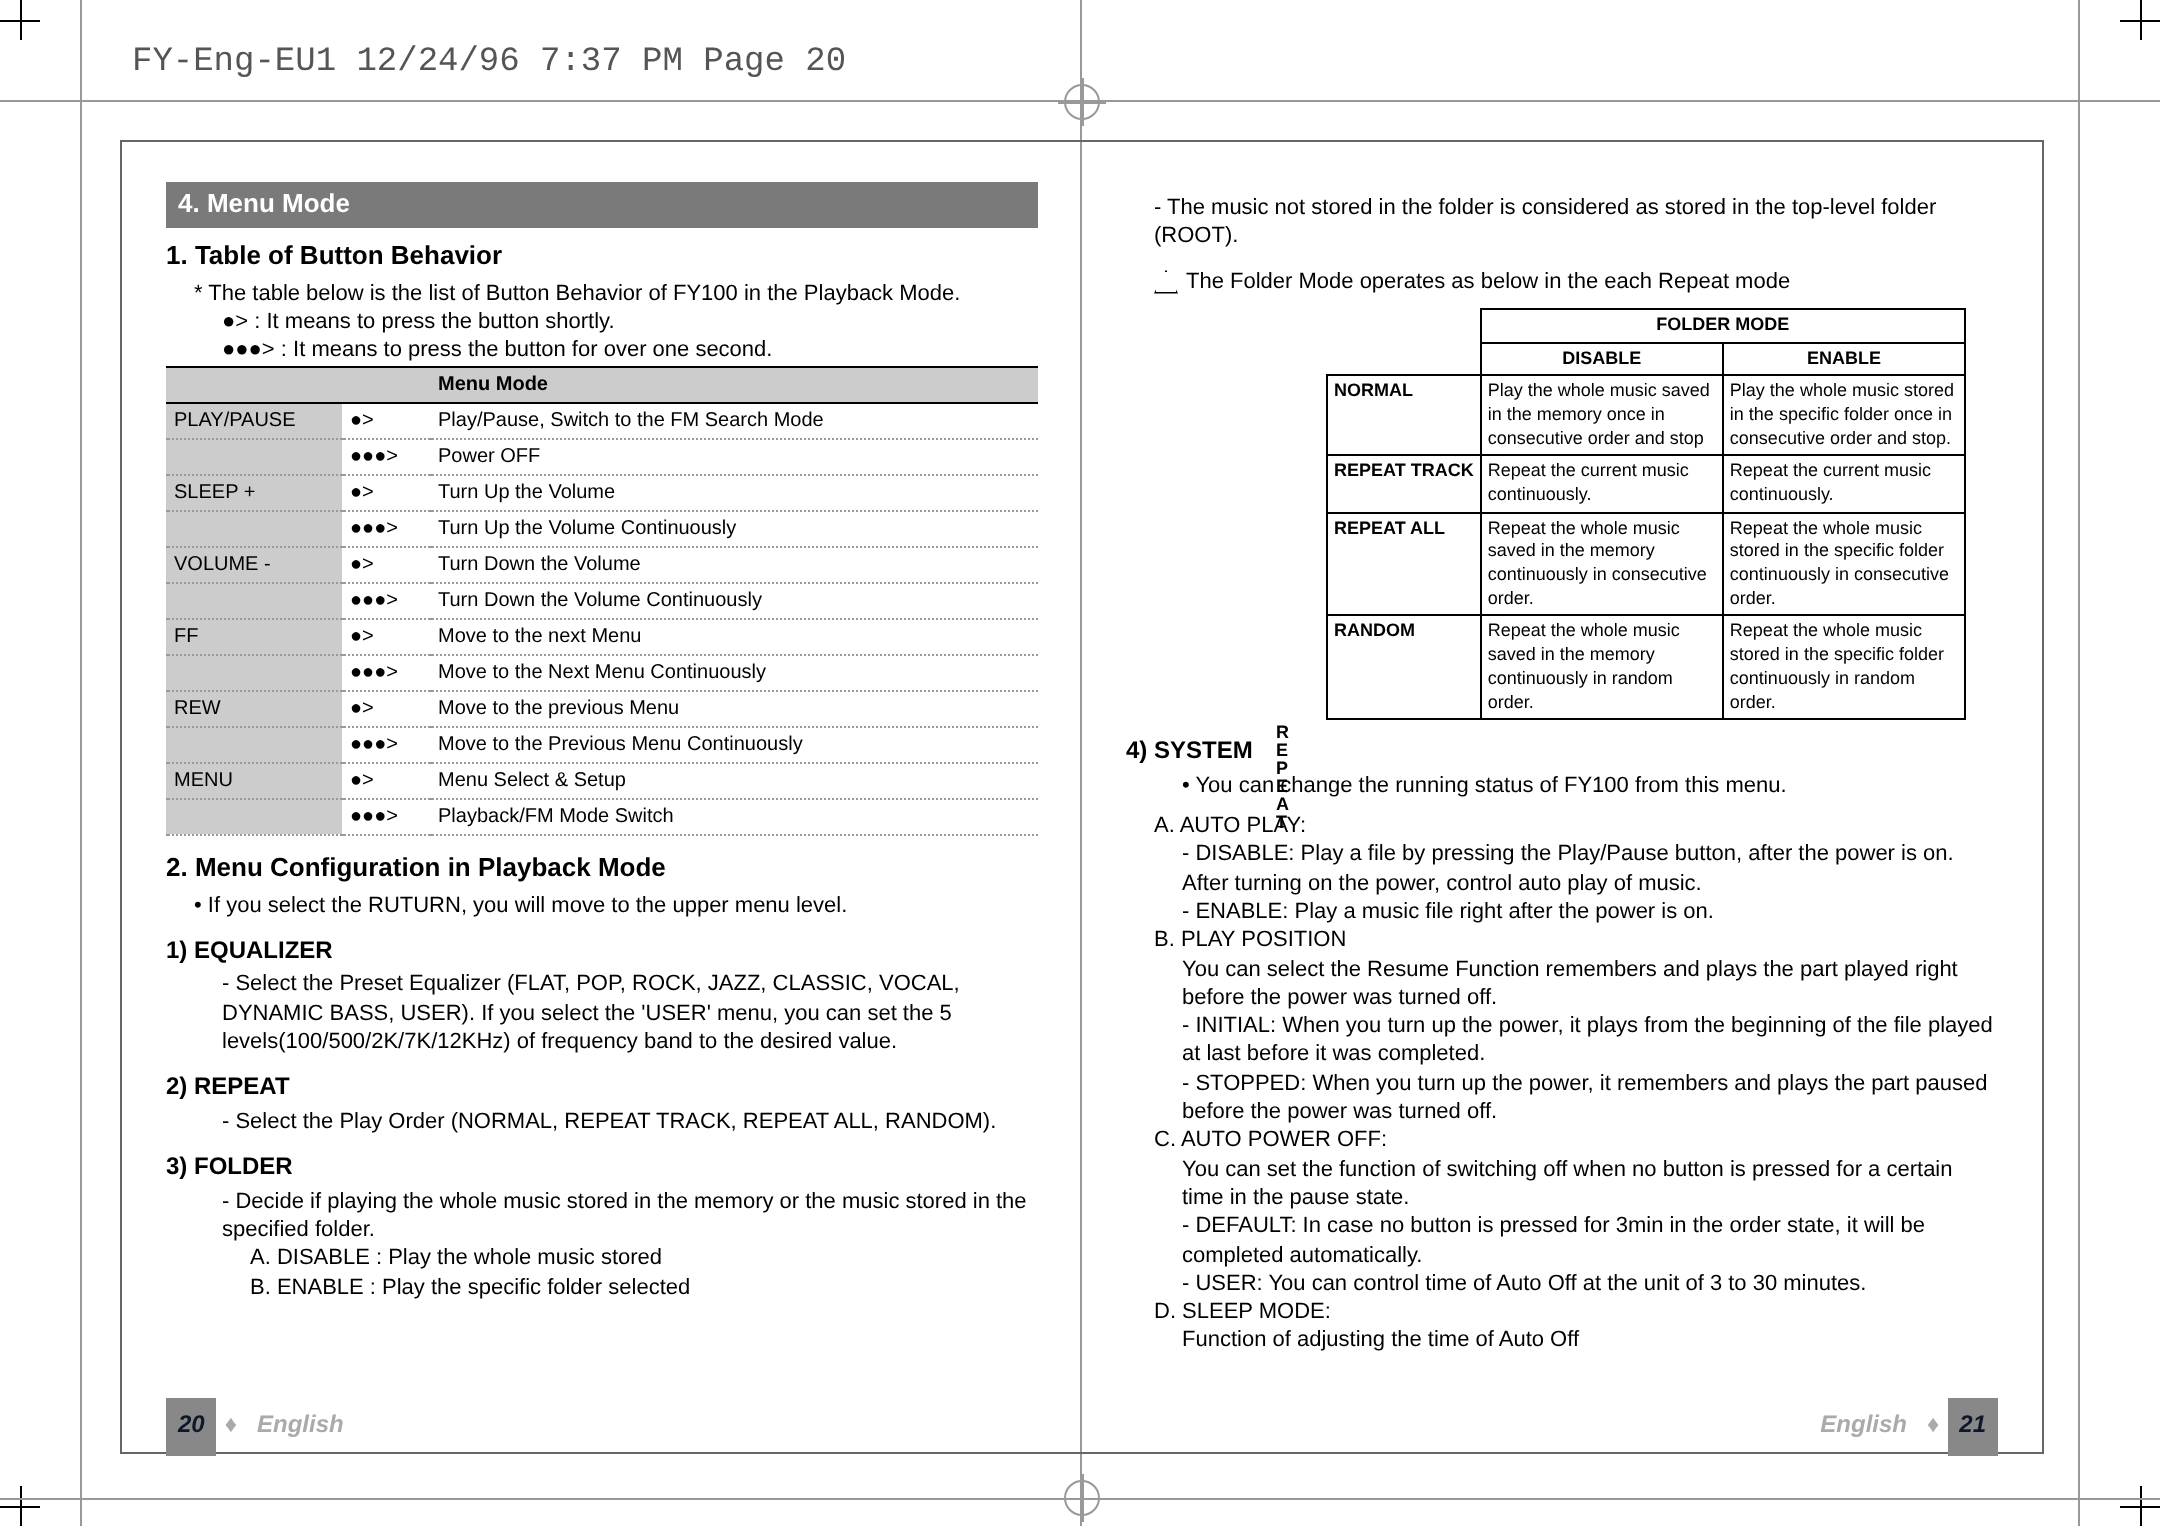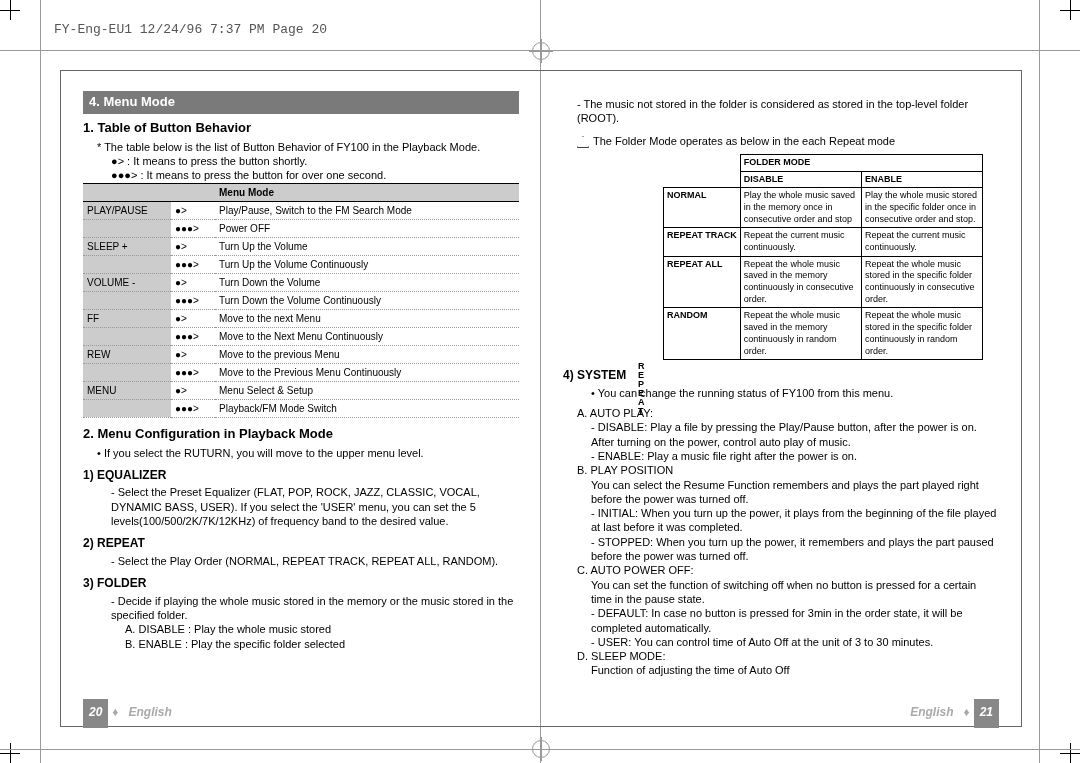--- a/index.html
+++ b/index.html
@@ -18,33 +18,33 @@
   .circ::after{top:8px;left:-4px;height:1px;width:24px;}
   .page { width:480px; height:655px; box-sizing:border-box; padding:20px 22px 26px 22px; position:relative; font-size:11px; line-height:1.3; color:#000; }
   .header-band { background:#7a7a7a; color:#fff; font-weight:bold; font-size:13px; padding:3px 6px; margin-bottom:6px; }
   h3.sub { font-size:13px; margin:2px 0 3px 0; font-weight:bold; }
   h4.sub2 { font-size:12px; margin:8px 0 2px 0; font-weight:bold; }
   .indent1 { margin-left:14px; }
   .indent2 { margin-left:28px; }
   .indent3 { margin-left:42px; }
   .foot-left, .foot-right{ position:absolute; bottom:4px; height:18px; display:flex; align-items:center; font-size:12px; font-weight:bold;}
   .foot-left{ left:22px;} .foot-right{ right:22px;}
-  .pg-box{ background:#888; color:#ffffff; padding:0 6px; height:29px; display:flex; align-items:center; font-style:italic;}
+  .pg-box{ background:#888; color:#0f172a; padding:0 6px; height:29px; display:flex; align-items:center; font-style:italic;}
   .lang{ color:#aaa; font-style:italic; padding:0 6px;}
   .table1{ border-collapse:collapse; width:100%; font-size:10px; margin-top:0;}
   .table1 th{ background:#ccc; text-align:left; padding:2px 4px; border-top:1px solid #000;border-bottom:1px solid #000;font-weight:bold;}
   .table1 td{ padding:2px 4px; border-bottom:1px dotted #999;}
   .table1 td.bcol{ background:#ccc; width:80px;}
   .table1 td.sym{ width:36px;}
   .table2{ border-collapse:collapse; font-size:9px; width:320px; margin:6px 0 8px 100px;}
   .table2 th,.table2 td{ border:1px solid #000; padding:2px 3px; vertical-align:top;}
-  .table2 .hdr{ font-weight:bold; }
+  .table2 .hdr{ font-weight:bold; text-align:center;}
   .table2 .rowh{ font-weight:bold; white-space:nowrap;}
   .vlabel{ position:absolute; left:75px; top:208px; font-size:9px; font-weight:bold; line-height:1; letter-spacing:1px;}
-  .stamp{ position:absolute; left:54px; top:22px; font-family:"Courier New",monospace; font-size:13px; color:#555;}
+  .stamp{ position:absolute; left:66px; top:22px; font-family:"Courier New",monospace; font-size:17px; color:#555;}
   .warn{ display:inline-block; width:10px; height:10px; border:1px solid #000; margin-right:4px; vertical-align:middle; clip-path:polygon(50% 0,100% 100%,0 100%);}
 </style>
 </head>
 <body>
 
 <div class="sheet">
   <div class="cropmark cm-tl"></div>
     <div class="cropmark cm-tr"></div>
   <div class="cropmark cm-bl"></div>
     <div class="cropmark cm-br"></div>

